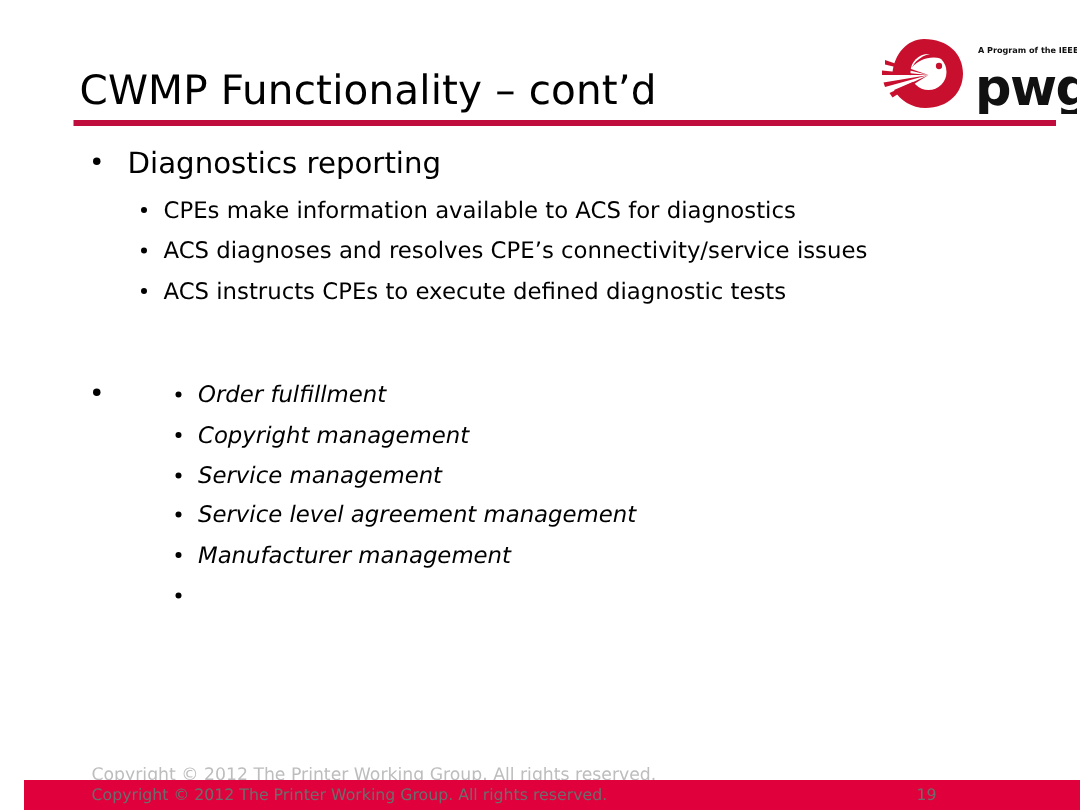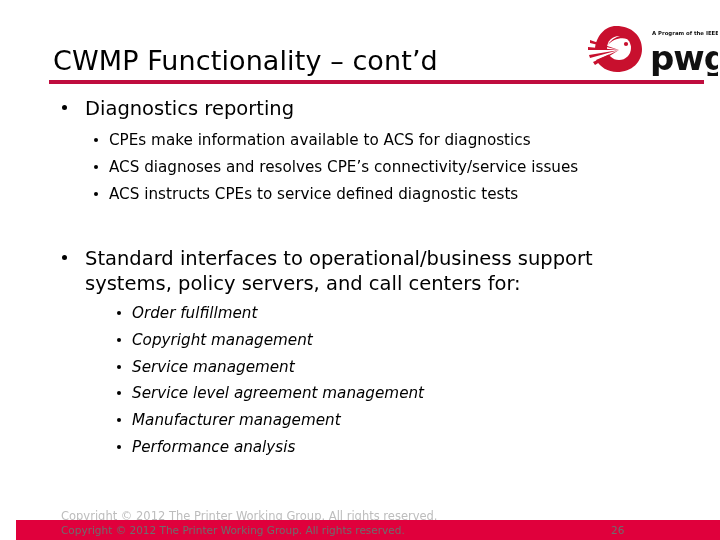--- a/index.html
+++ b/index.html
@@ -210,30 +210,29 @@
           <li class="l2 tight">
             <span class="bullet"></span>
             <span>CPEs make information available to ACS for diagnostics</span>
           </li>
           <li class="l2 tight">
             <span class="bullet"></span>
             <span>ACS diagnoses and resolves CPE’s connectivity/service issues</span>
           </li>
           <li class="l2 tight">
             <span class="bullet"></span>
-            <span>ACS instructs CPEs to service defined diagnostic tests</span>
+            <span>ACS instructs CPEs to execute defined diagnostic tests</span>
           </li>
         </ul>
       </li>
 
       <li class="group-gap"></li>
 
       <li class="l1">
         <span class="bullet"></span>
-        <span class="txt">Standard interfaces to operational/business support systems, policy servers, and call centers for:</span>
 
         <ul class="lvl2 sub">
           <li class="l2">
             <span class="bullet"></span>
             <span>Order fulfillment</span>
           </li>
           <li class="l2">
             <span class="bullet"></span>
             <span>Copyright management</span>
           </li>
@@ -244,29 +243,28 @@
           <li class="l2">
             <span class="bullet"></span>
             <span>Service level agreement management</span>
           </li>
           <li class="l2">
             <span class="bullet"></span>
             <span>Manufacturer management</span>
           </li>
           <li class="l2">
             <span class="bullet"></span>
-            <span>Performance analysis</span>
           </li>
         </ul>
       </li>
 
     </ul>
   </div>
 
   <div class="footer-ghost">Copyright © 2012 The Printer Working Group. All rights reserved.</div>
 
   <div class="footer-bar"></div>
 
   <div class="footer-copy">Copyright © 2012 The Printer Working Group. All rights reserved.</div>
 
-  <div class="footer-page">26</div>
+  <div class="footer-page">19</div>
 
 </div>
 
 </body></html>

